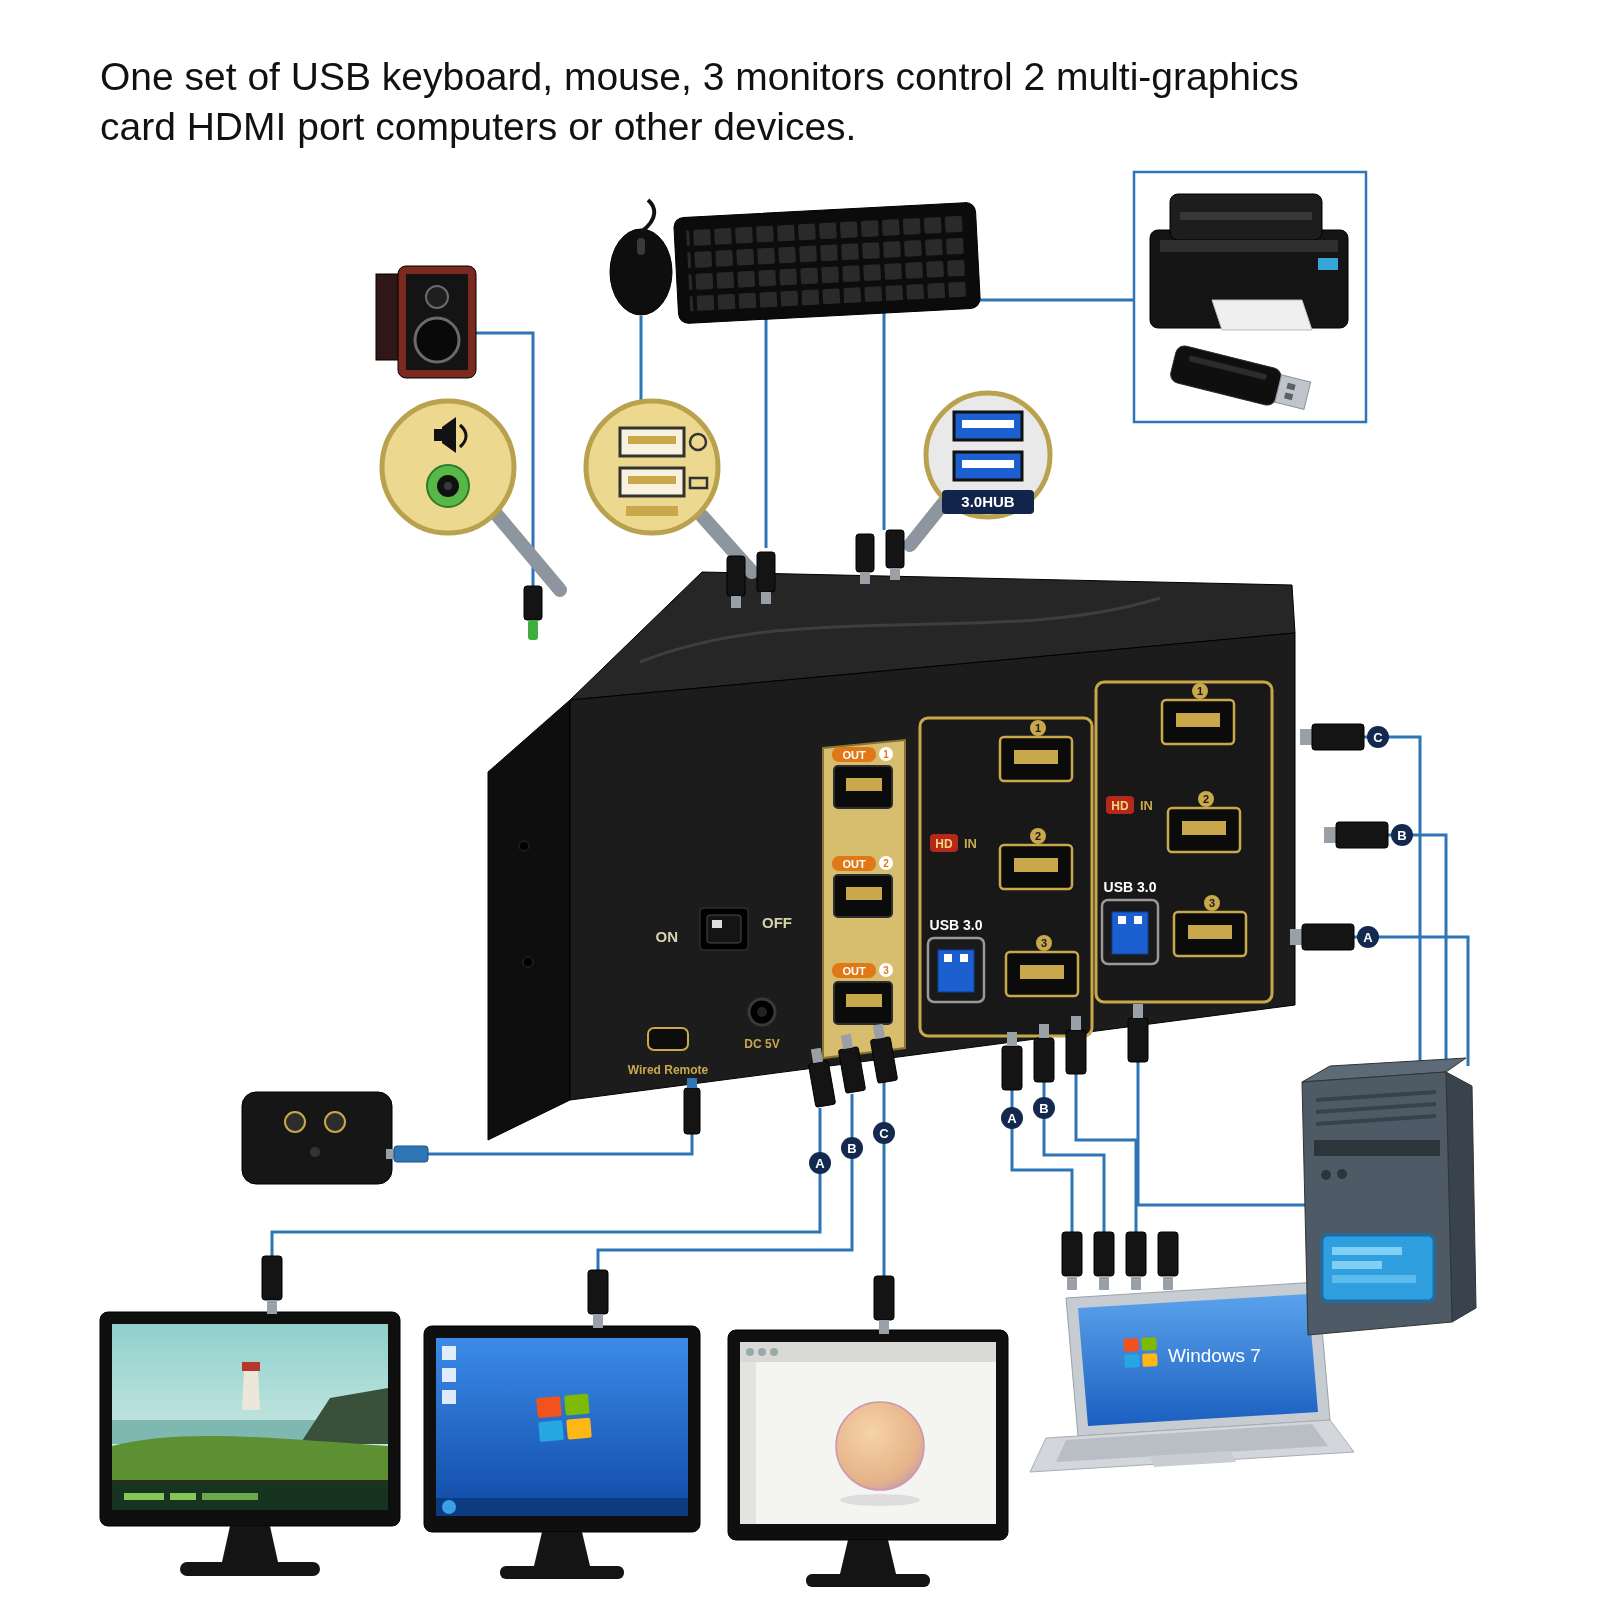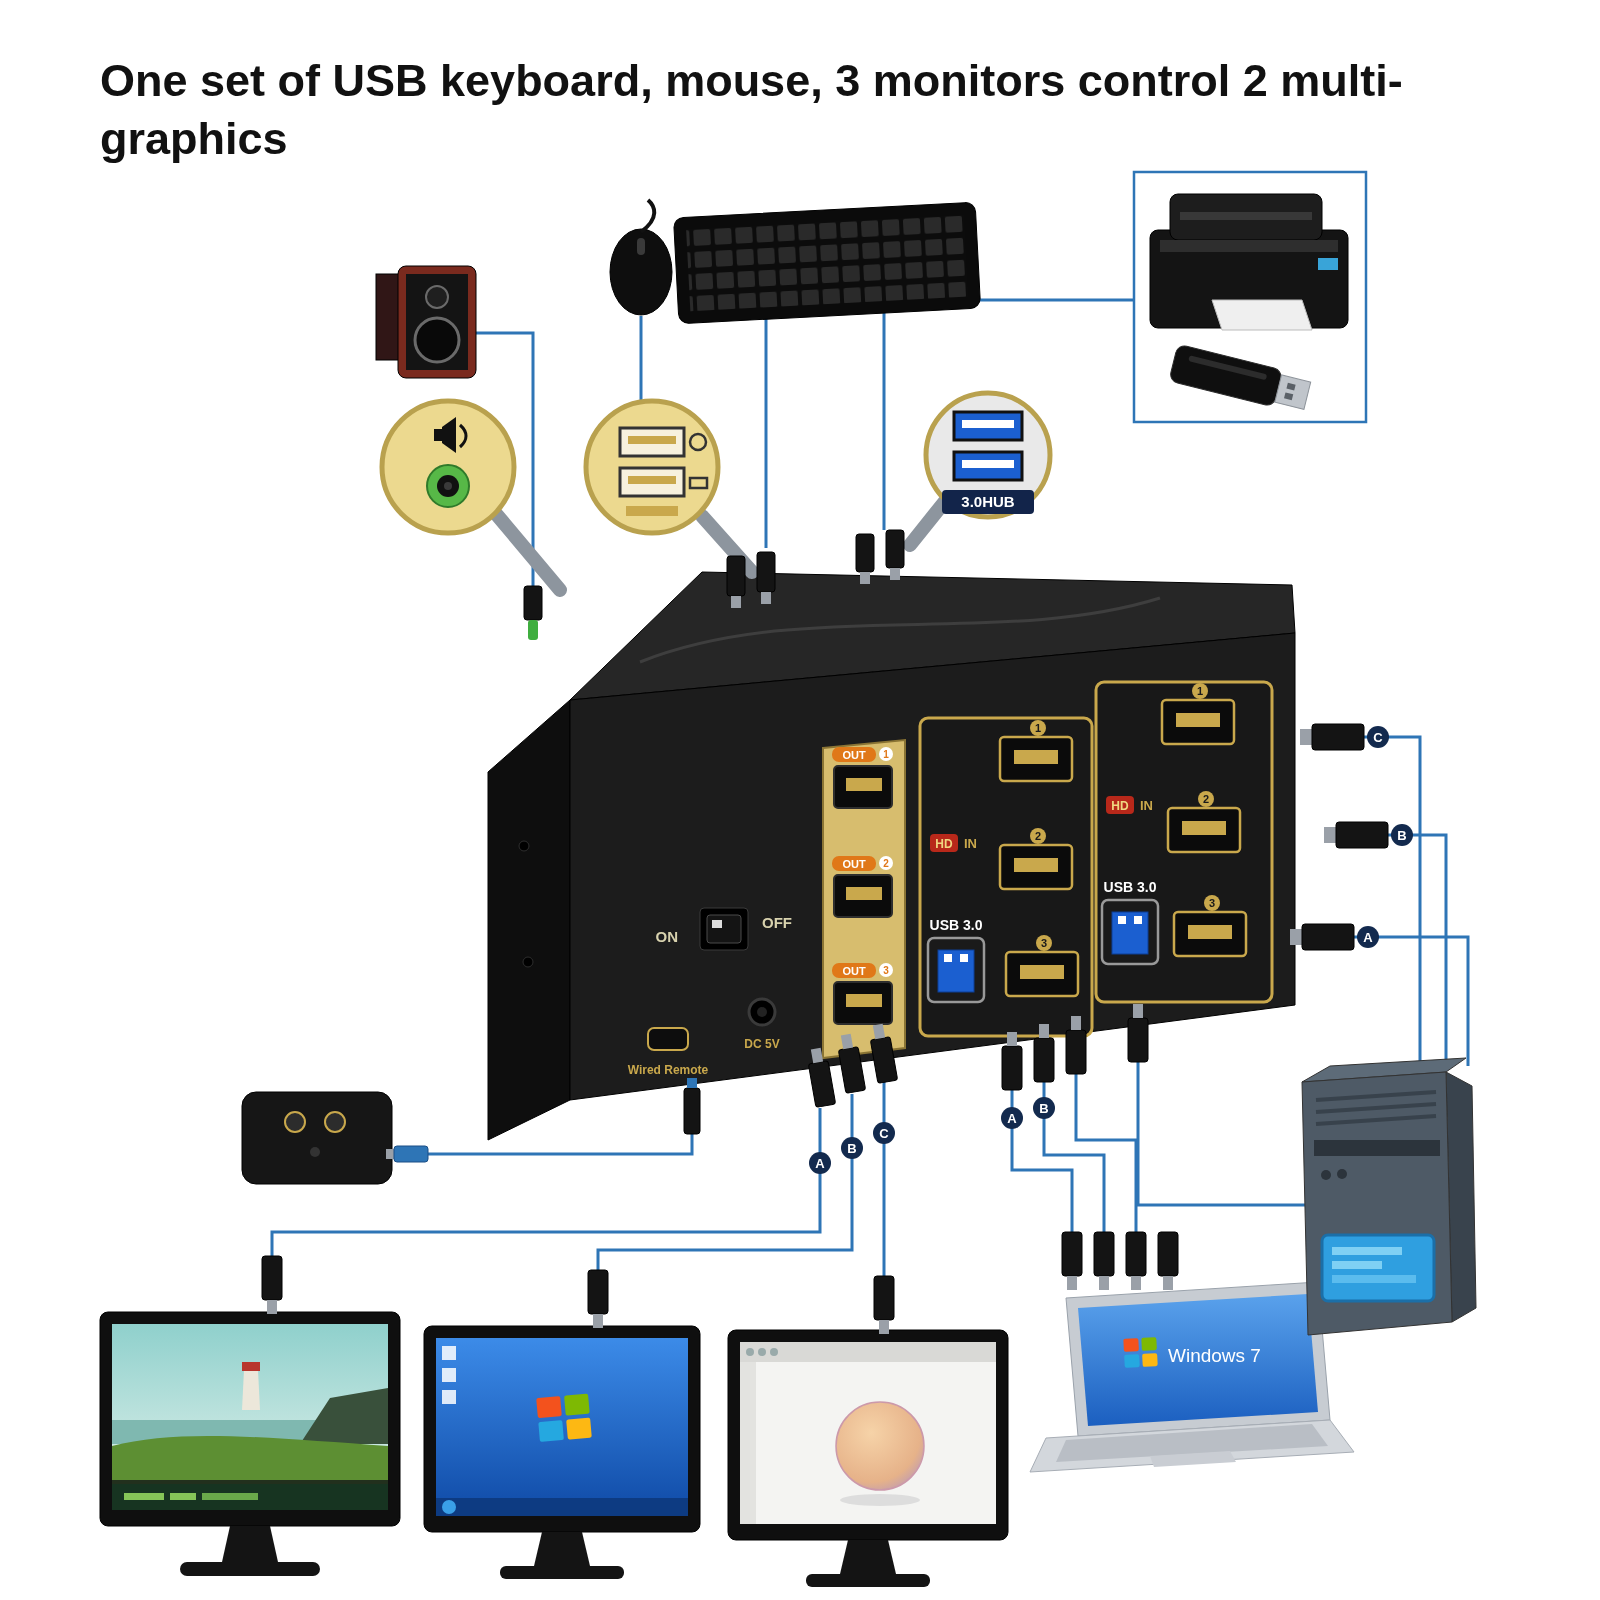--- a/index.html
+++ b/index.html
@@ -1,29 +1,30 @@
 <!DOCTYPE html>
 <html><head>
 <meta charset="utf-8">
 <style>
   html,body{margin:0;padding:0;background:#fff;}
   #canvas{position:relative;width:1600px;height:1600px;background:#ffffff;overflow:hidden;
           font-family:"Liberation Sans",sans-serif;}
   #headline{position:absolute;left:100px;top:52px;width:1430px;color:#111;
-            font-size:45px;line-height:1.28;font-weight:700;letter-spacing:0px;}
+            font-size:39px;line-height:1.28;font-weight:400;letter-spacing:0px;}
   #scene{position:absolute;left:0;top:0;}
   text{font-family:"Liberation Sans",sans-serif;}
 </style>
 </head>
 <body>
 
 <div id="canvas">
 
   <div id="headline">
     <div>One set of USB keyboard, mouse, 3 monitors control 2 multi-graphics</div>
+    <div>card HDMI port computers or other devices.</div>
   </div>
 
   <svg id="scene" width="1600" height="1600" viewBox="0 0 1600 1600">
     <defs>
       <pattern id="keys" width="21" height="22" patternUnits="userSpaceOnUse">
         <rect width="21" height="22" fill="#0c0c0c"></rect>
         <rect x="2" y="3" width="17" height="16" rx="2" fill="#2a2a2a"></rect>
       </pattern>
       <linearGradient id="skyGrad" x1="0" y1="0" x2="0" y2="1">
         <stop offset="0" stop-color="#8fd0cc"></stop>

